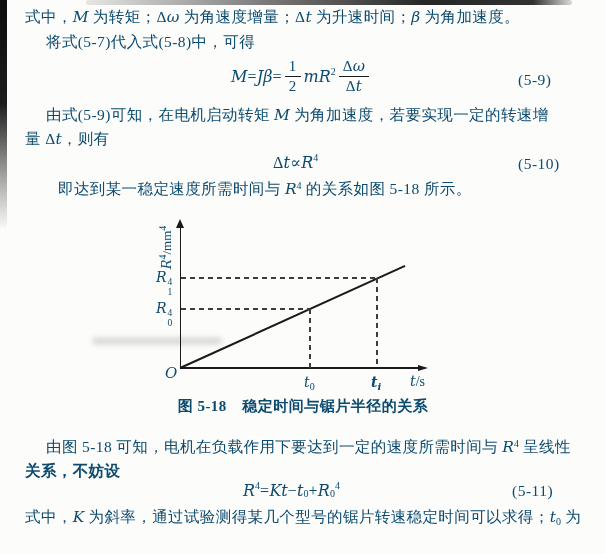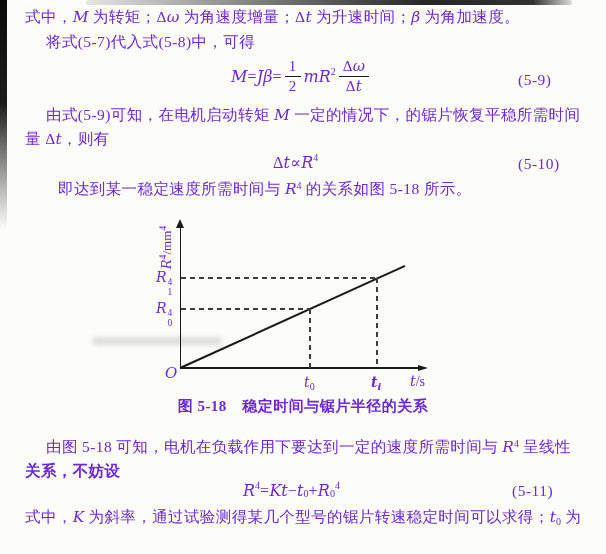--- a/index.html
+++ b/index.html
@@ -1,20 +1,20 @@
 <!DOCTYPE html>
 <html><head>
 <meta charset="utf-8">
 <style>
   html,body{margin:0;padding:0;background:#e8e8e6;}
   .page{
     position:relative; width:606px; height:554px; margin:0 auto;
     background:#fcfcfb; overflow:hidden;
     font-family:"Liberation Serif","DejaVu Serif",serif;
-    color:#6d28d9; font-size:15.5px;
+    color:#0c4a6e; font-size:15.5px;
   }
   .line{position:absolute; white-space:nowrap; line-height:22px; letter-spacing:0.4px;}
   .v{font-style:italic; font-family:"DejaVu Serif","Liberation Serif",serif; letter-spacing:0;}
   .sup{font-size:10px; position:relative; top:-5px; letter-spacing:0;}
   .sub{font-size:10px; position:relative; top:3px; letter-spacing:0;}
   .eq{position:absolute; display:flex; align-items:center; white-space:nowrap; letter-spacing:0.3px;}
   .eq .frac{display:inline-flex; flex-direction:column; text-align:center; margin:0 3px; font-size:15px; line-height:1.15;}
   .eq .frac .num{display:block; border-bottom:1.4px solid #1b1b1b; padding:0 4px 1px;}
   .eq .frac .den{display:block; padding-top:1px;}
   .stk{display:inline-flex; flex-direction:column; font-size:9.5px; line-height:1.05; vertical-align:-3px; margin-left:1px; font-style:normal;}
@@ -63,21 +63,21 @@
       <span class="v">m</span>
       <span class="v">R</span>
       <span class="sup">2</span>
       <span class="frac">
         <span class="num"><span>Δ</span><span class="v">ω</span></span>
         <span class="den"><span>Δ</span><span class="v">t</span></span>
       </span>
     </div>
   <div class="eqlabel" style="left:518px; top:71px;">(5-9)</div>
 
-  <div class="line" style="left:46px; top:104px;"><span>由式(5-9)可知，在电机启动转矩 </span><span class="v">M</span><span> 一定的情况下，的锯片恢复平稳所需时间</span></div>
+  <div class="line" style="left:46px; top:104px;"><span>由式(5-9)可知，在电机启动转矩 </span><span class="v">M</span><span> 为角加速度，若要实现一定的转速增</span></div>
   <div class="line" style="left:25px; top:128px;"><span>量 Δ</span><span class="v">t</span><span>，则有</span></div>
 
   <div class="eq" style="left:273px; top:153px; font-size:16px;">
       <span>Δ</span>
       <span class="v">t</span>
       <span> ∝ </span>
       <span class="v">R</span>
       <span class="sup">4</span>
     </div>
   <div class="eqlabel" style="left:518px; top:155px;">(5-10)</div>

